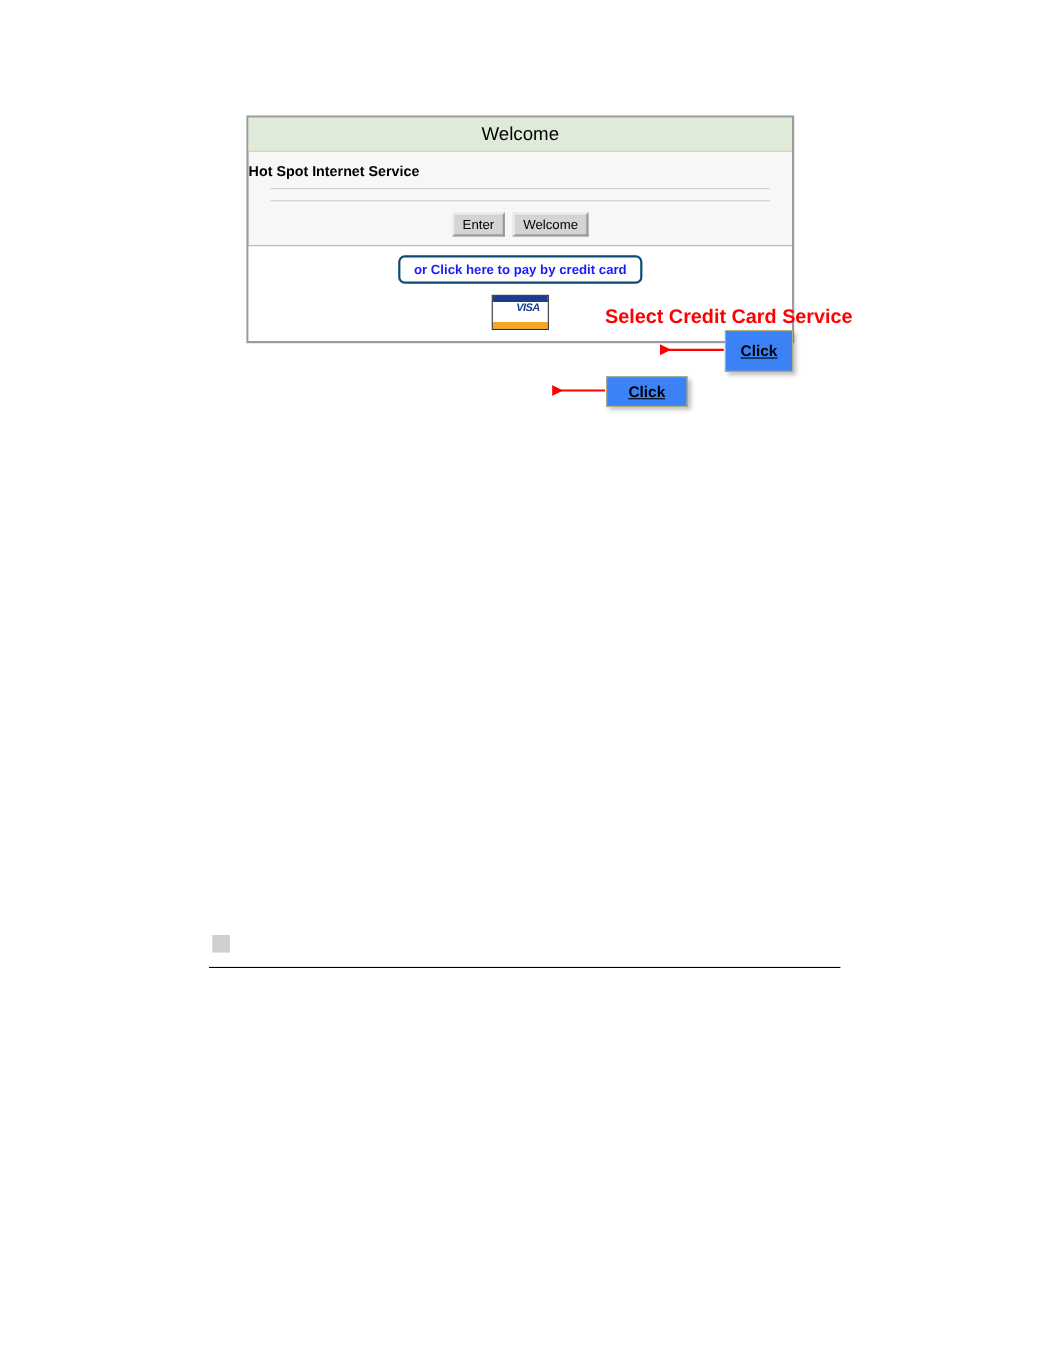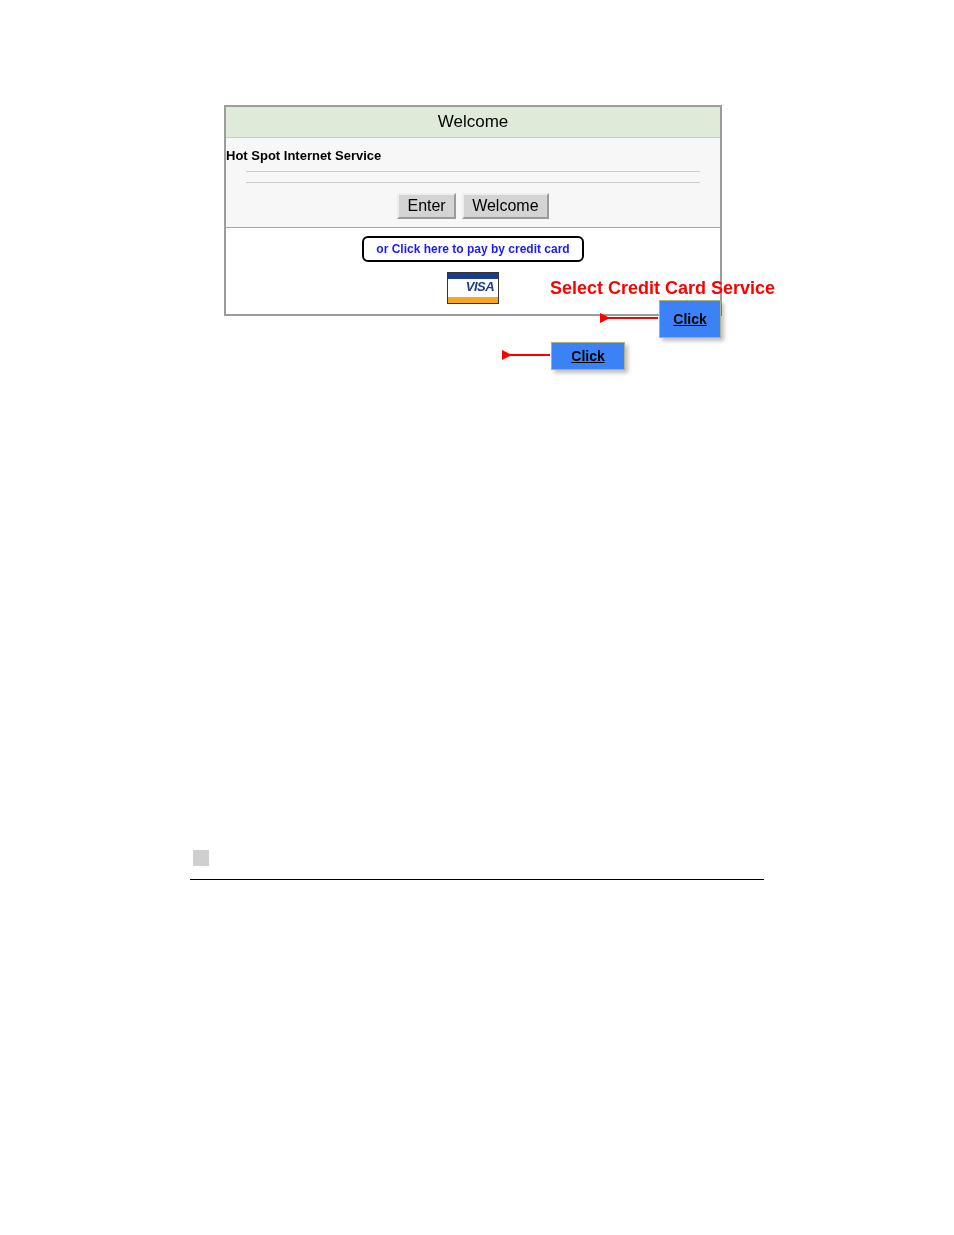--- a/index.html
+++ b/index.html
@@ -67,41 +67,41 @@
     padding: 0 2px;
     font-size: 12px;
     box-sizing: content-box;
   }
   .btn-row {
     text-align: center;
     margin: 10px 0 8px 0;
   }
   .winbtn {
     font-family: Arial, Helvetica, sans-serif;
-    font-size: 16px;
+    font-size: 12px;
     padding: 2px 8px;
     background: #d4d4d4;
     border: 2px outset #eee;
     cursor: pointer;
     margin: 0 1px;
   }
   .green-sep {
     border: none;
     border-top: 1px solid #7fbf7f;
     margin: 0;
   }
   .lower {
     background: #fff;
     text-align: center;
     padding: 8px 0 10px 0;
     position: relative;
   }
   .cc-link-box {
     display: inline-block;
-    border: 2px solid #000000;
+    border: 2px solid #0c4a6e;
     border-radius: 6px;
     padding: 4px 12px;
     color: #1a1aff;
     font-weight: bold;
     font-size: 12px;
     cursor: pointer;
     background: #fff;
   }
   .visa-row {
     margin-top: 10px;
@@ -117,21 +117,21 @@
     position: relative;
     cursor: pointer;
     vertical-align: middle;
   }
   .visa-badge .visa-text {
     position: absolute;
     left: 14px; right: 0; top: 6px;
     text-align: center;
     font-style: italic;
     font-weight: 900;
-    font-size: 13px;
+    font-size: 10px;
     color: #1a3d8f;
     letter-spacing: -0.5px;
   }
 
   
   .callout {
     position: absolute;
     background: #3b82f6;
     border: 1px solid #b0b080;
     box-shadow: 3px 3px 4px rgba(0,0,0,0.25);

